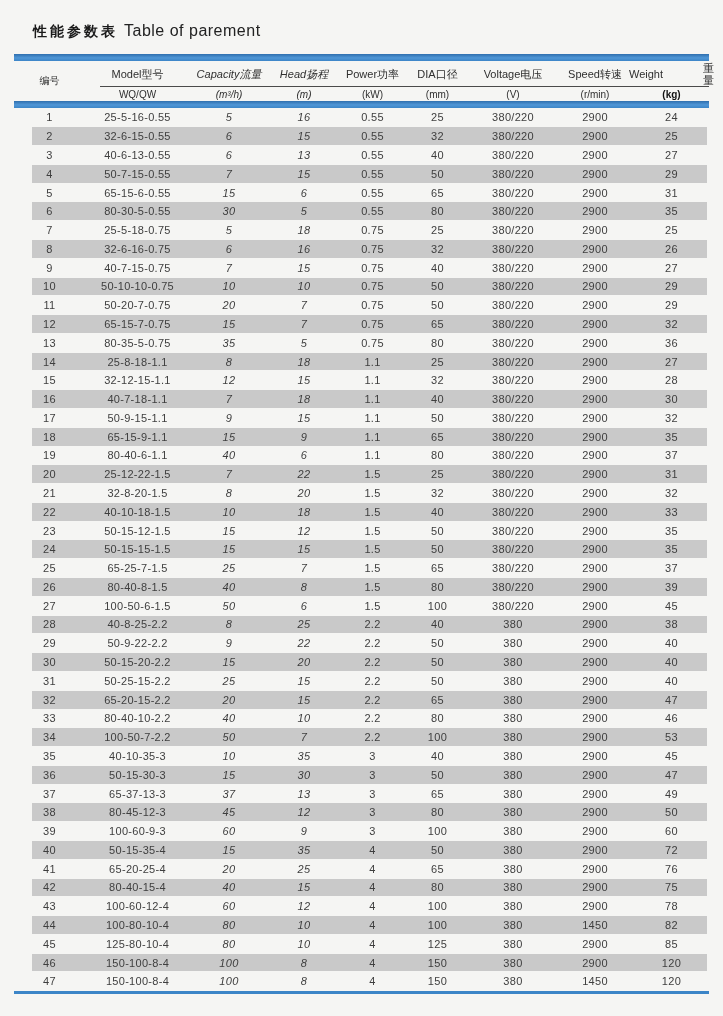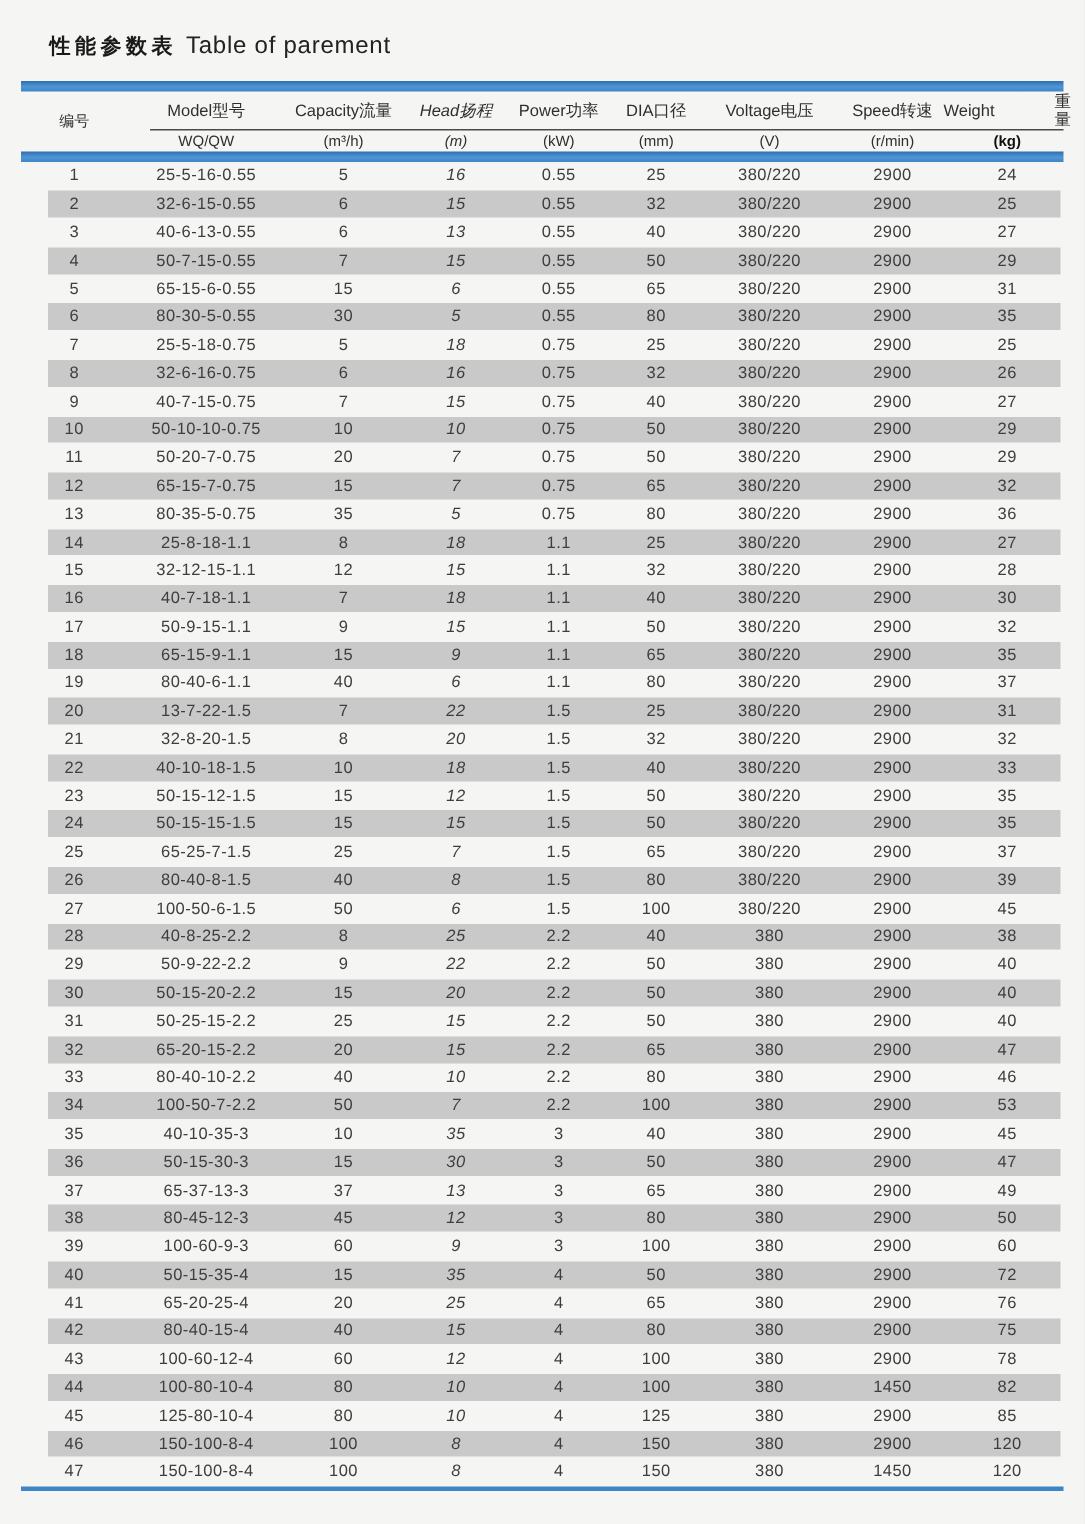--- a/index.html
+++ b/index.html
@@ -39,21 +39,21 @@
     font-size:10px; color:#2f2f2f;
   }
   .ucell.bold { font-weight:bold; color:#111; }
   .index-hcell {
     position:absolute; left:0; top:0; width:71px; height:40px;
     display:flex; align-items:center; justify-content:center;
     font-size:10px; color:#2f2f2f;
   }
 
   
-  .c0{width:71px;} .c1{width:105px;} .c2{width:78px;} .c3{width:72px;font-style:italic;}
+  .c0{width:71px;} .c1{width:105px;} .c2{width:78px;font-style:italic;} .c3{width:72px;font-style:italic;}
   .c4{width:65px;} .c5{width:65px;} .c6{width:86px;} .c7{width:78px;} .c8{width:75px;gap:40px;}
 
   .tbody { }
   .trow {
     position:relative; display:flex; align-items:center;
     height:18.787px; font-size:11px;
   }
   .trow.even::before {
     content:""; position:absolute; left:18px; right:2px; top:0.5px; bottom:0.5px;
     background:#c9c9c9;
@@ -336,21 +336,21 @@
           <div class="tcell c2">40</div>
           <div class="tcell c3">6</div>
           <div class="tcell c4">1.1</div>
           <div class="tcell c5">80</div>
           <div class="tcell c6">380/220</div>
           <div class="tcell c7">2900</div>
           <div class="tcell c8">37</div>
         </div>
         <div class="trow even">
           <div class="tcell c0">20</div>
-          <div class="tcell c1">13-7-22-1.5</div>
+          <div class="tcell c1">25-12-22-1.5</div>
           <div class="tcell c2">7</div>
           <div class="tcell c3">22</div>
           <div class="tcell c4">1.5</div>
           <div class="tcell c5">25</div>
           <div class="tcell c6">380/220</div>
           <div class="tcell c7">2900</div>
           <div class="tcell c8">31</div>
         </div>
         <div class="trow">
           <div class="tcell c0">21</div>

